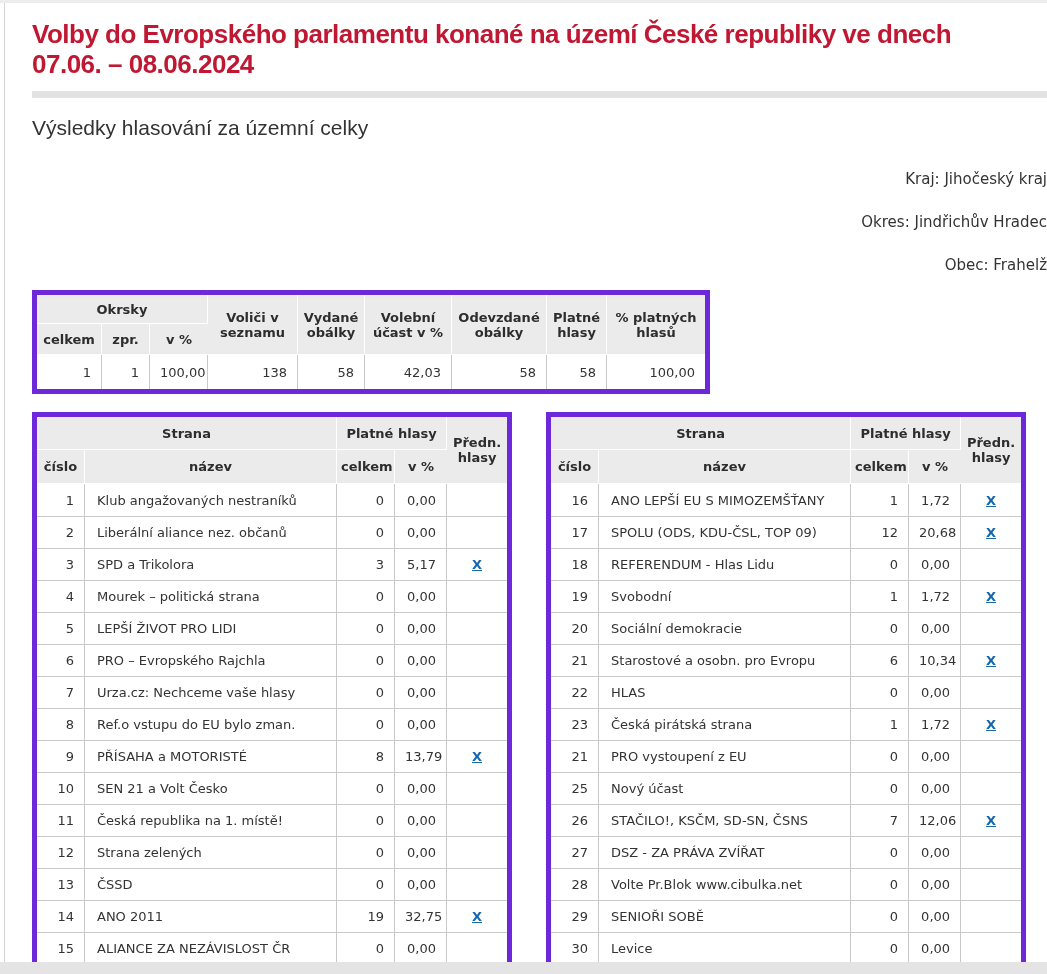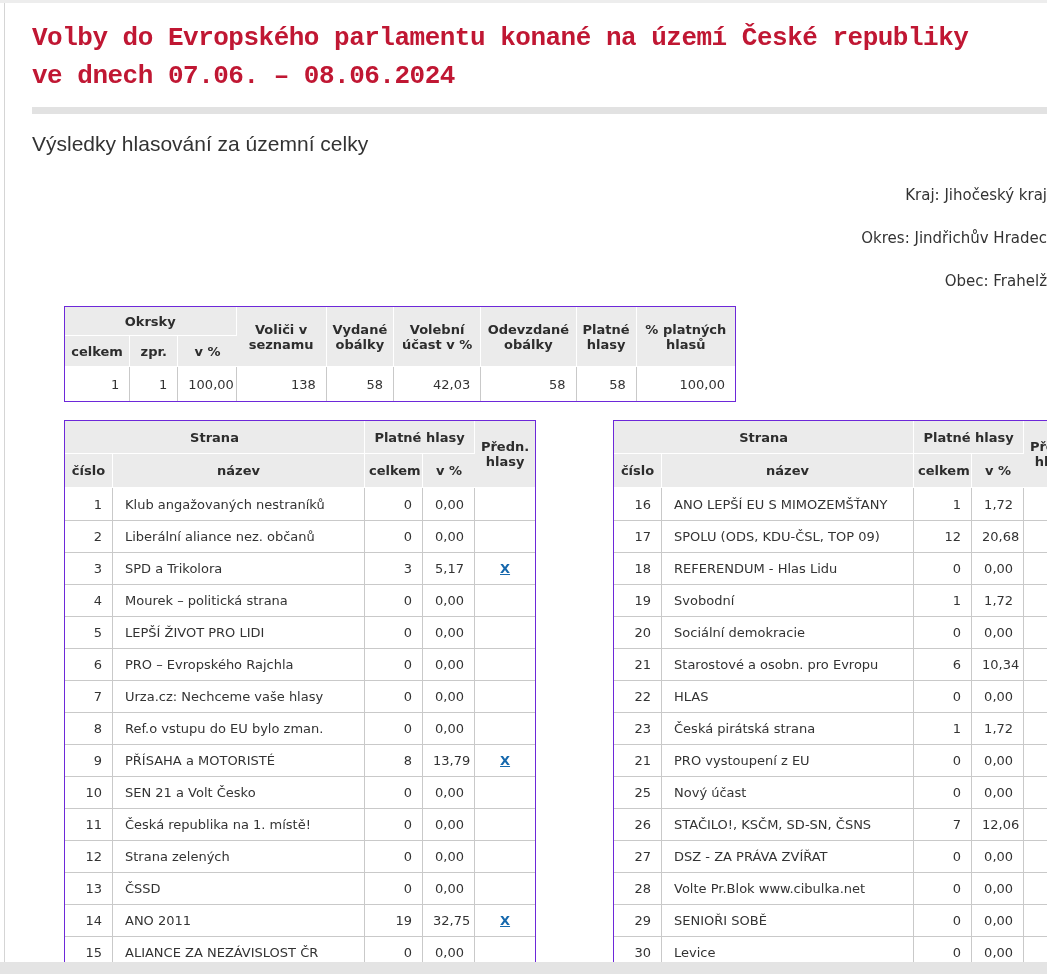--- a/index.html
+++ b/index.html
@@ -9,39 +9,38 @@
     color: #333333;
   }
   .top-strip { position: absolute; top: 0; left: 0; width: 100%; height: 3px; background: #ededed; }
   .left-line { position: absolute; top: 3px; left: 4px; width: 1px; bottom: 12px; background: #d5d5d5; }
   .bottom-strip { position: absolute; left: 0; bottom: 0; width: 100%; height: 12px; background: #e4e4e4; }
 
   .content { padding: 3px 0 0 32px; }
 
   h1.title {
     margin: 16px 0 0 0; max-width: 945px;
-    font-family: Liberation Mono, monospace;
-    font-size: 26px; line-height: 38px; font-weight: 700; letter-spacing: -0.5px;
+    font-family: Liberation Sans, sans-serif;
+    font-size: 26px; line-height: 30px; font-weight: 700; letter-spacing: -0.5px;
     color: #c01733;
   }
   .divider { margin-top: 12px; height: 7px; background: #e2e2e2; }
 
   h2.section-heading {
     margin: 18px 0 0 0;
     font-family: Liberation Sans, sans-serif;
     font-size: 21px; font-weight: 400; color: #333333;
   }
   p.meta { margin: 25px 0 0 0; font-size: 15px; line-height: 18px; color: #333333; text-align: right; }
   p.meta.first { margin-top: 30px; }
 
   table {
     border-collapse: separate; border-spacing: 0;
-    border: 1px solid #6d28d9; background: #a16207;
+    border: 5px solid #6d28d9; background: #a16207;
     table-layout: fixed;
-    margin-left: 32px;
   }
   th {
     background: #ebebeb; color: #2d2d2d;
     font-size: 13px; font-weight: 700; line-height: 15px;
     text-align: center; vertical-align: middle;
     padding: 4px 4px; box-sizing: border-box;
     border-right: 1px solid #ffffff; border-bottom: 1px solid #ffffff;
   }
   th:last-child { border-right: none; }
   td {
@@ -51,21 +50,21 @@
     vertical-align: middle; white-space: nowrap; overflow: hidden;
   }
   td:last-child { border-right: none; }
   tbody tr:first-child td { border-top: none; }
 
   table.summary { margin-top: 16px; width: 672px; }
   table.summary thead tr.h1 th { height: 29px; }
   table.summary thead tr.h2 th { height: 31px; }
   table.summary td { height: 34px; text-align: right; }
 
-  .tables-row { margin-top: 18px; display: flex; gap: 45px; }
+  .tables-row { margin-top: 18px; display: flex; gap: 34px; }
   table.party { width: 470px; }
   table.party thead tr.h1 th { height: 33px; }
   table.party thead tr.h2 th { height: 34px; }
   table.party td { height: 32px; }
   td.num { text-align: right; }
   td.name { text-align: left; padding: 0 4px 0 12px; }
   td.pref { text-align: center; padding: 0; }
   a.x-link {
     color: #1668ad; font-weight: 700; font-size: 13px;
     text-decoration: underline; cursor: pointer;

